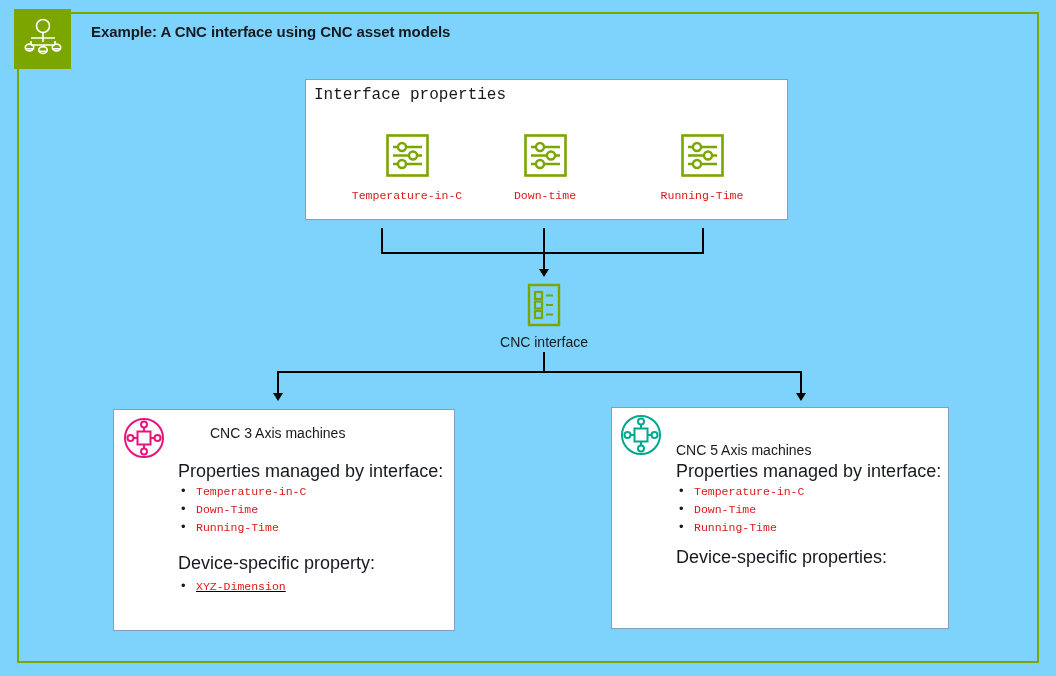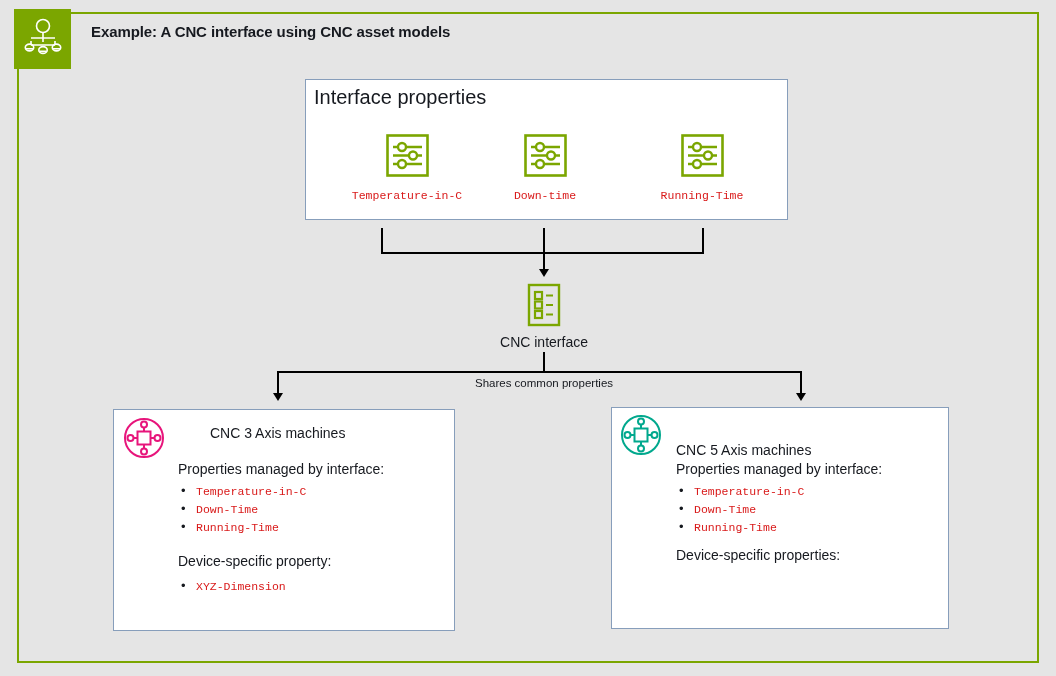--- a/index.html
+++ b/index.html
@@ -8,21 +8,21 @@
     background: #ffffff;
   }
   body {
     font-family: "Liberation Sans", sans-serif;
     -webkit-font-smoothing: antialiased;
   }
   #canvas {
     position: relative;
     width: 1056px;
     height: 676px;
-    background: #e5e5e5;
+    background: #7dd3fc;
     overflow: hidden;
   }
 
   
   .outer-frame {
     position: absolute;
     left: 17px;
     top: 12px;
     width: 1022px;
     height: 651px;
@@ -55,23 +55,24 @@
   
   .panel {
     position: absolute;
     border: 1px solid #879ebb;
     box-sizing: border-box;
     background: #ffffff;
   }
 
   .panel-title {
     position: absolute;
-    font-size: 20px;
-    color: #16191f;
-    white-space: nowrap;
+    font-size: 16px;
+    color: #16191f;
+    white-space: nowrap;
+    font-family: Liberation Mono, monospace;
   }
 
   
   #interface-props-panel {
     left: 305px;
     top: 79px;
     width: 483px;
     height: 141px;
   }
   #interface-props-title {
@@ -152,21 +153,21 @@
     position: absolute;
     font-size: 14px;
     color: #16191f;
     white-space: nowrap;
   }
   #cnc3-name { left: 178px; top: 425px; margin-left: 32px; }
   #cnc5-name { left: 676px; top: 442px; }
 
   .section-heading {
     position: absolute;
-    font-size: 14px;
+    font-size: 18px;
     color: #16191f;
     white-space: nowrap;
   }
   .bullet-list {
     position: absolute;
     margin: 0;
     padding: 0;
     list-style: none;
   }
   .bullet-list li {
@@ -184,21 +185,21 @@
     left: 3px;
     top: -1px;
     font-family: "Liberation Sans", sans-serif;
     font-size: 13px;
     color: #16191f;
   }
 
   #cnc3-managed-heading { left: 178px; top: 461px; }
   #cnc3-managed-list    { left: 178px; top: 483px; }
   #cnc3-specific-heading{ left: 178px; top: 553px; }
-  #cnc3-specific-list   { left: 178px; top: 578px; }
+  #cnc3-specific-list   { left: 178px; top: 578px; text-decoration: underline; }
 
   #cnc5-managed-heading { left: 676px; top: 461px; }
   #cnc5-managed-list    { left: 676px; top: 483px; }
   #cnc5-specific-heading{ left: 676px; top: 547px; }
   #cnc5-specific-list   { left: 676px; top: 578px; }
 </style>
 </head>
 <body>
 
 <div id="canvas">
@@ -281,21 +282,20 @@
   <div id="cnc-interface-label">CNC interface</div>
 
   <div class="line-v" style="left:543px; top:352px; height:20px;"></div>
   <div class="line-h" style="left:277px; top:371px; width:525px;"></div>
   <div class="line-v" style="left:277px; top:371px; height:24px;"></div>
   <div class="line-v" style="left:800px; top:371px; height:24px;"></div>
   <div class="arrow-down" style="left:273px; top:393px;"></div>
   <div class="arrow-down" style="left:796px; top:393px;"></div>
 
   <div id="edge-caption">
-    <div>Shares common properties</div>
   </div>
 
   <div class="panel" id="cnc3-panel"></div>
   <span class="machine-icon" id="cnc3-icon">
     <svg width="42" height="42" viewBox="0 0 42 42">
       <circle cx="21" cy="21" r="19" fill="none" stroke="#e7157b" stroke-width="2"></circle>
       <rect x="14.5" y="14.5" width="13" height="13" fill="none" stroke="#e7157b" stroke-width="2"></rect>
       <path d="M21 14.5 V10 M21 27.5 V32 M14.5 21 H10 M27.5 21 H32" stroke="#e7157b" stroke-width="2"></path>
       <circle cx="21" cy="7.5" r="3" fill="none" stroke="#e7157b" stroke-width="2"></circle>
       <circle cx="21" cy="34.5" r="3" fill="none" stroke="#e7157b" stroke-width="2"></circle>

